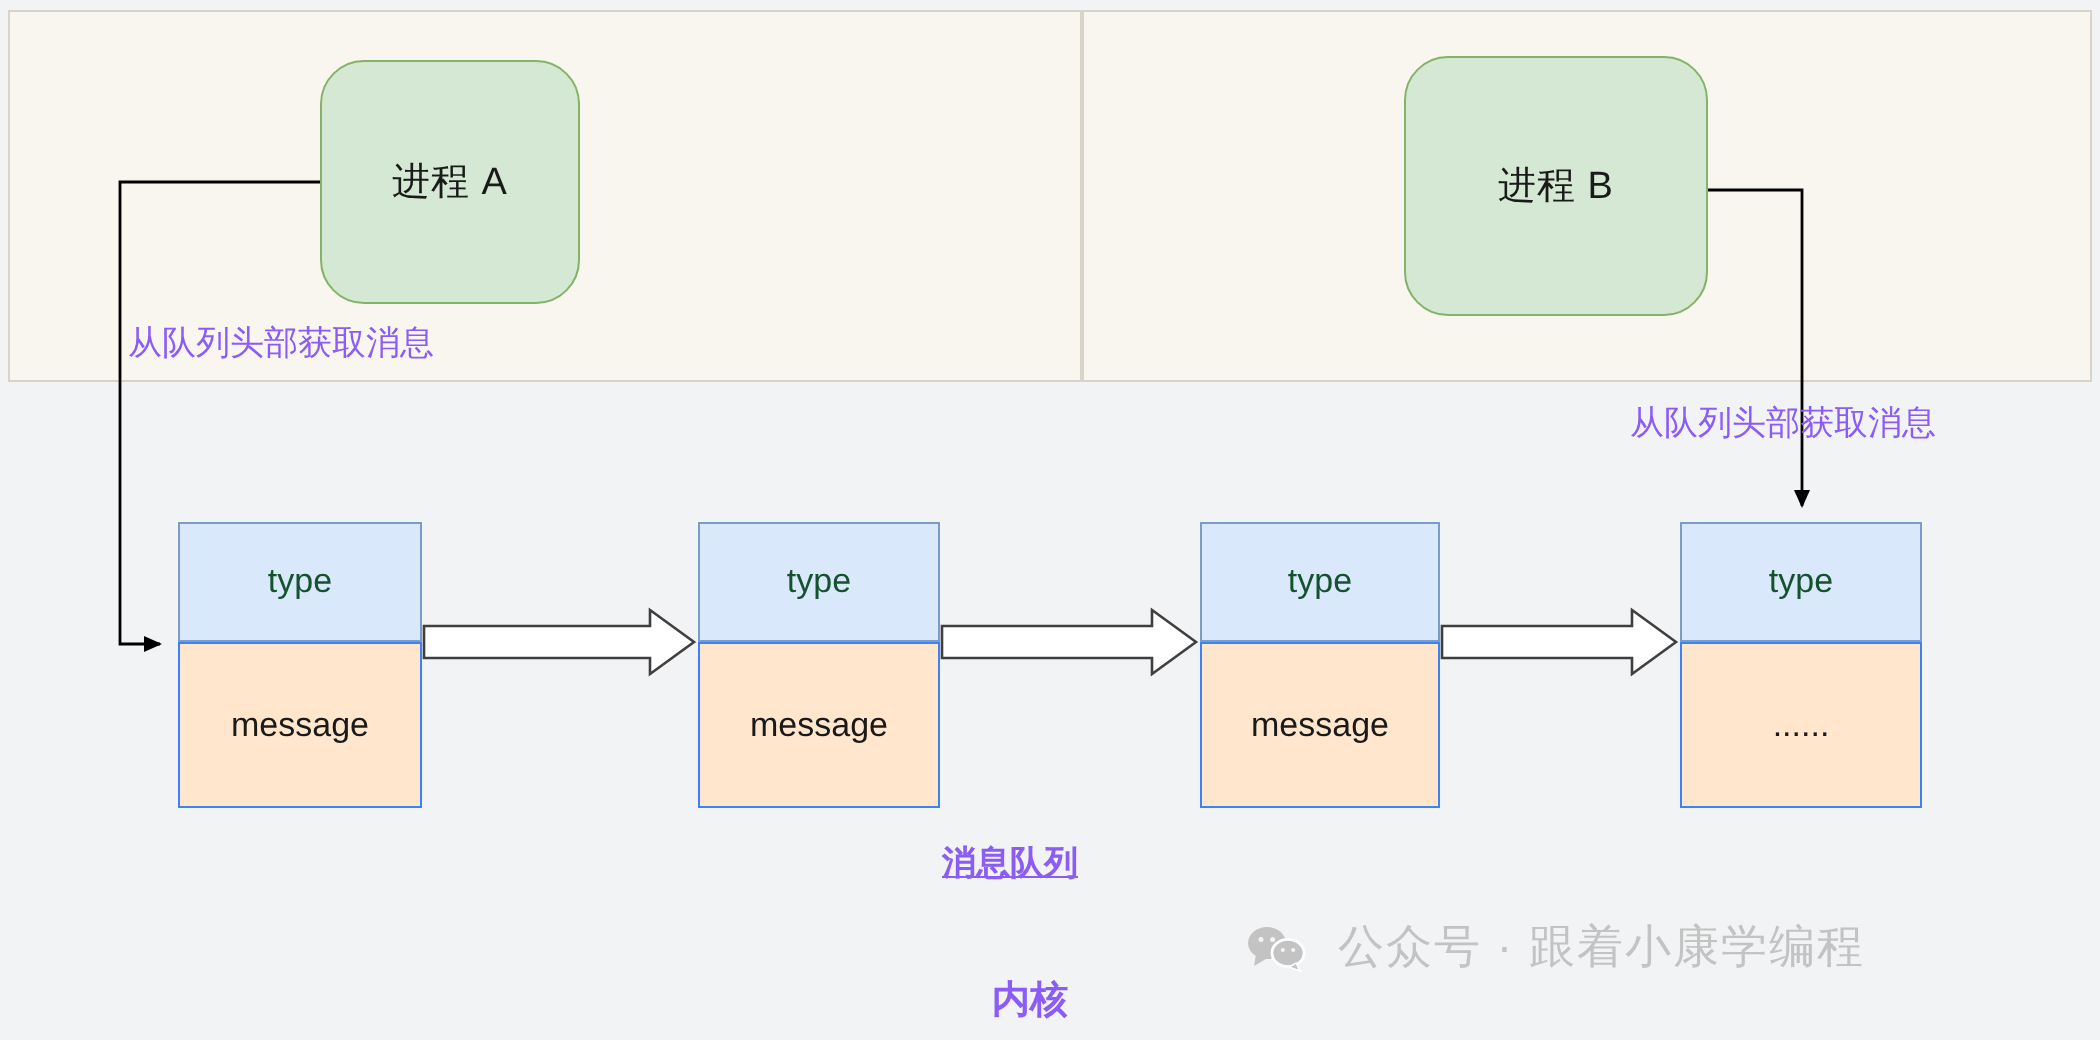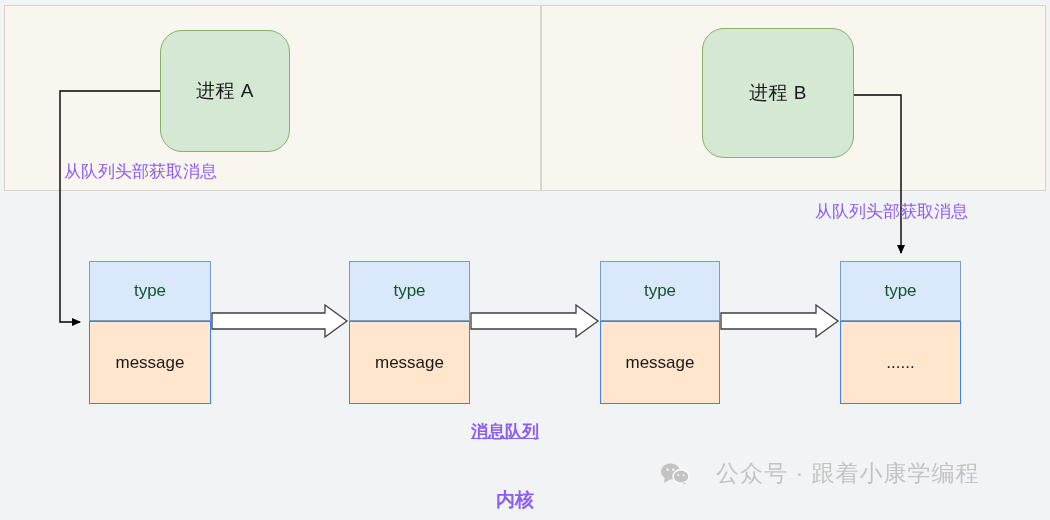--- a/index.html
+++ b/index.html
@@ -94,24 +94,24 @@
     left: 0; top: 487px; width: 1030px;
     text-align: center; font-size: 19px; font-weight: bold;
   }
   #label-organize {
     left: 8px; top: 481px; font-size: 16px; font-weight: bold;
   }
 
   
   #watermark {
     position: absolute;
-    left: 660px; top: 458px;
-    display: flex;
-    align-items: center;
-    gap: 26px;
+    left: 623px; top: 458px;
+    display: flex;
+    align-items: center;
+    gap: 16px;
     color: #c3c3c3;
     font-size: 23px;
     letter-spacing: 1px;
   }
   #watermark svg { display: block; }
 
   
   #connectors {
     position: absolute;
     left: 0; top: 0;

